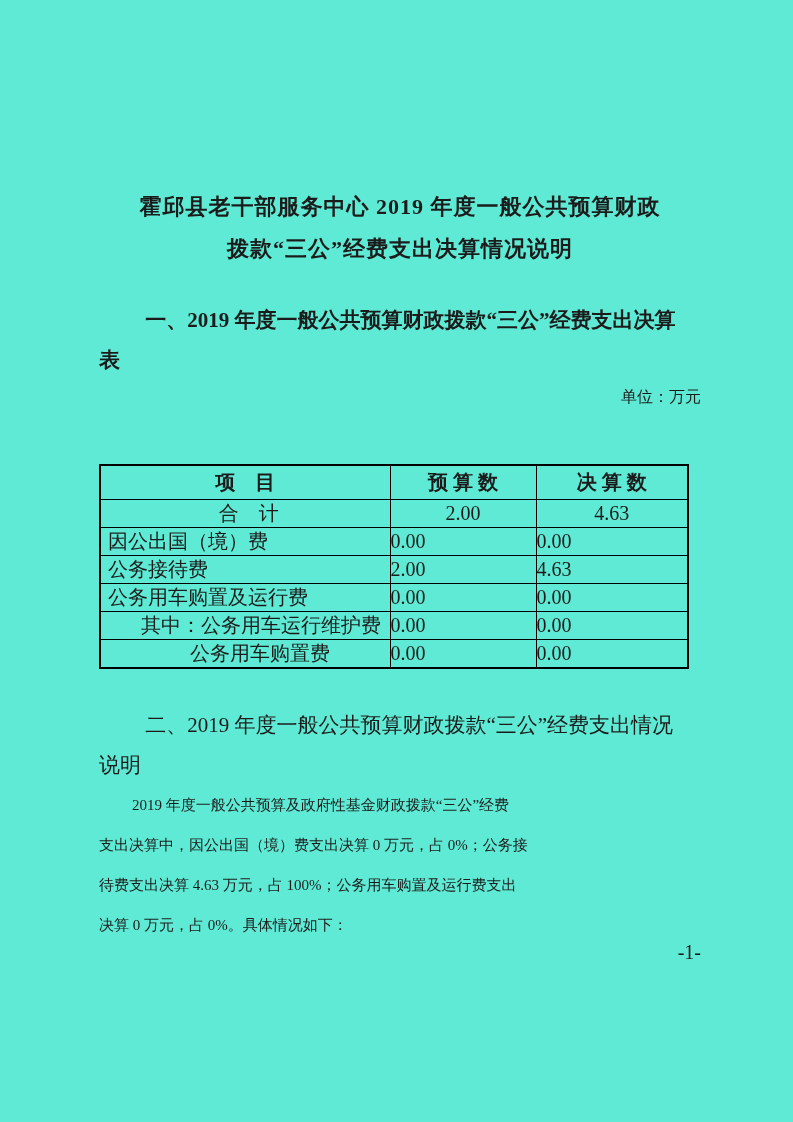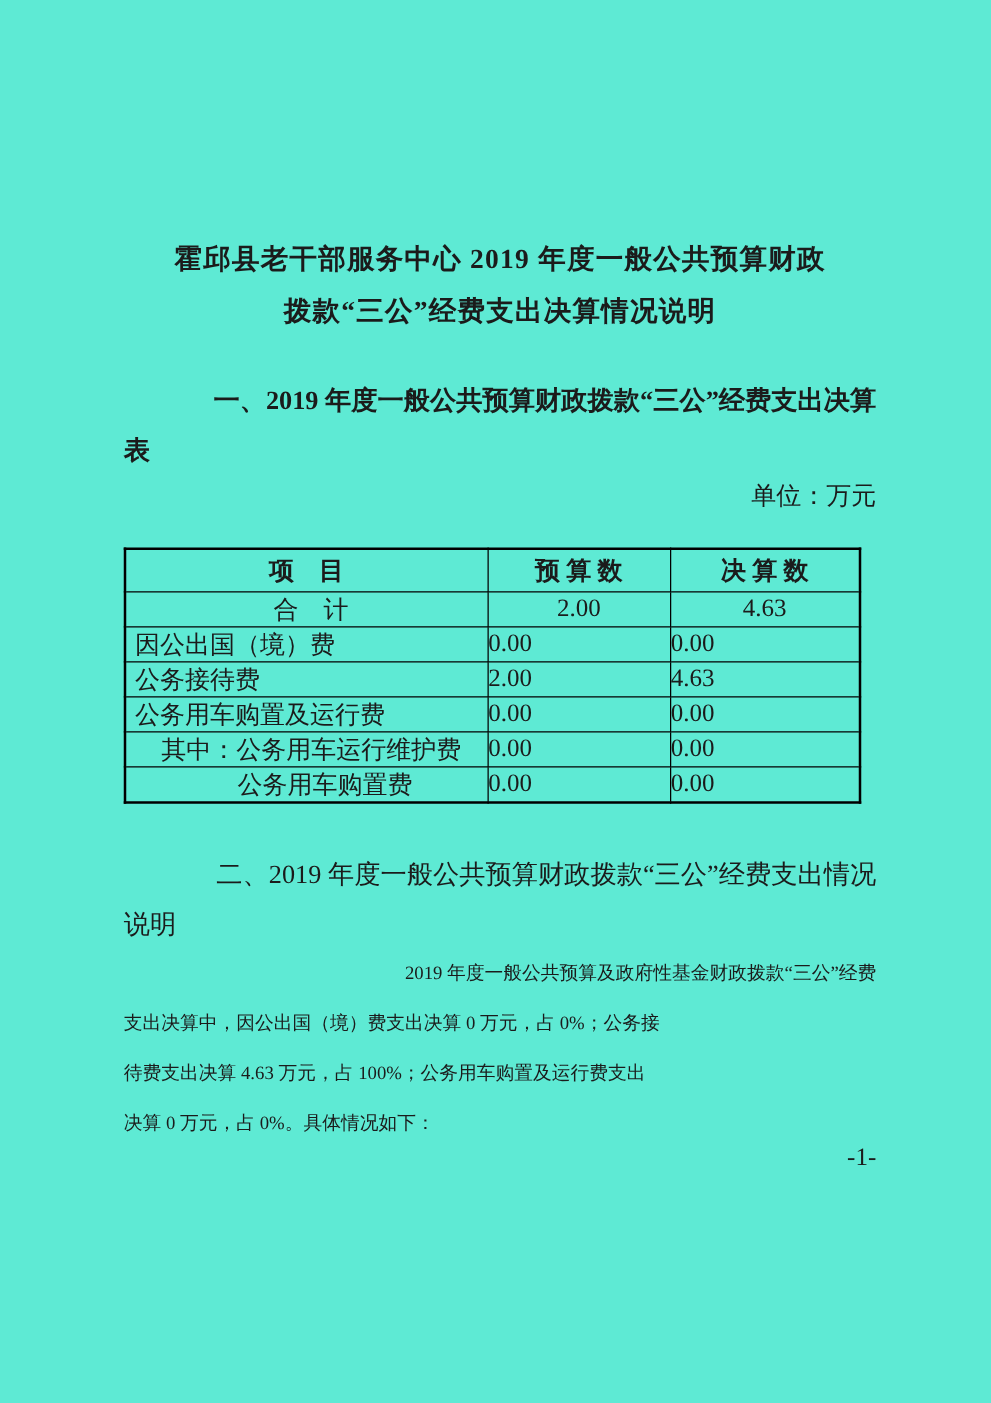--- a/index.html
+++ b/index.html
@@ -37,31 +37,30 @@
     line-height: 40px;
   }
   .sec-heading2 {
     margin-top: 36px;
     font-size: 21px;
     font-weight: normal;
     line-height: 40px;
   }
   .indent {
     text-indent: 2.2em;
-    text-align: right;
   }
   .unit-line {
     text-align: right;
-    font-size: 20px;
+    font-size: 16px;
     line-height: 34px;
   }
   table.budget {
     border-collapse: collapse;
     width: 588px;
-    margin-top: 24px;
+    margin-top: 50px;
     font-size: 20px;
     table-layout: fixed;
     border-radius: 21px;
   }
   table.budget col.c1 { width: 290px; }
   table.budget col.c2 { width: 146px; }
   table.budget col.c3 { width: 152px; }
   table.budget, table.budget th, table.budget td {
     border: 1px solid #000;
   }
@@ -82,21 +81,21 @@
   }
   table.budget td.item {
     text-align: left;
     padding-left: 7px;
   }
   table.budget tr.total-row td {
     font-weight: normal;
     text-align: center;
   }
   table.budget tr.indent1 td.item {
-    padding-left: 28px;
+    padding-left: 40px;
   }
   table.budget tr.indent2 td.item {
     padding-left: 89px;
   }
   .para {
     font-size: 15px;
     line-height: 40px;
   }
   .page-num {
     margin-top: -4px;

